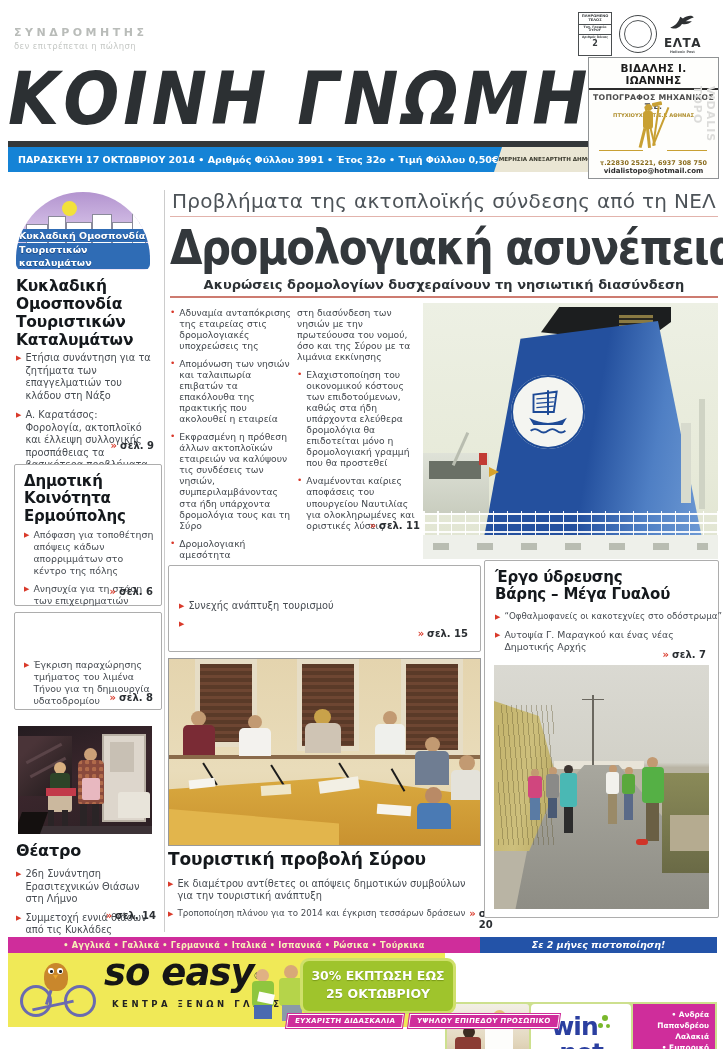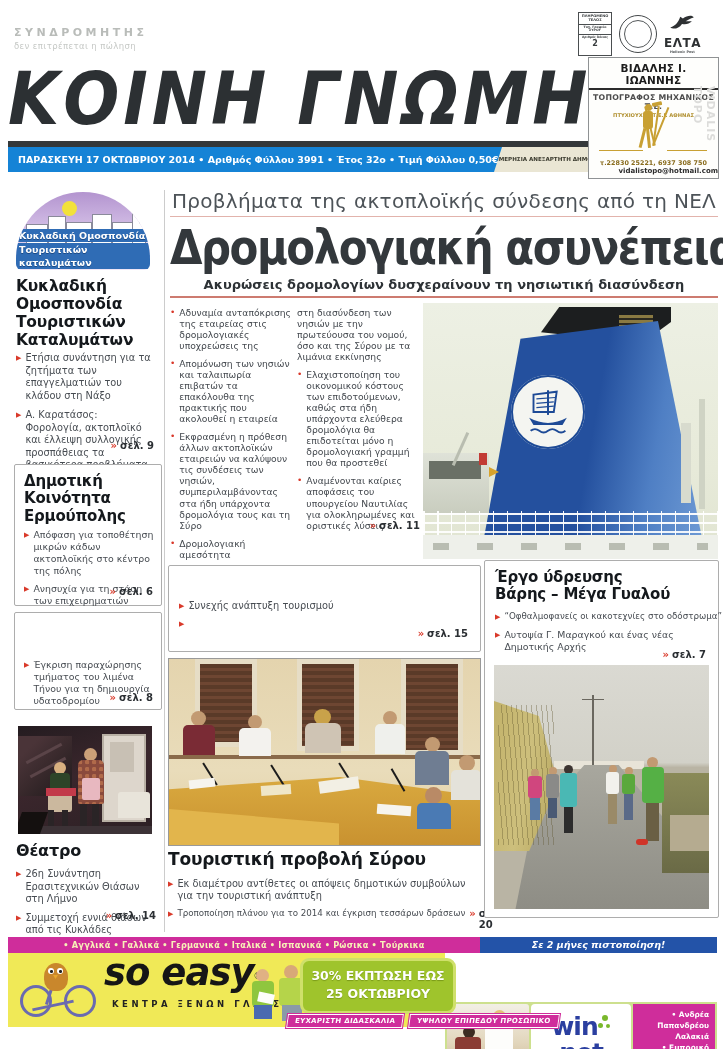--- a/index.html
+++ b/index.html
@@ -25,21 +25,21 @@
   .roundstamp:before{content:"";position:absolute;left:4px;top:4px;right:4px;bottom:4px;border:1px solid #55595b;border-radius:50%}
   .elta-word{font-size:12px;font-weight:bold;color:#2e3133;letter-spacing:.5px}
   .elta-sub{font-size:3.4px;color:#55595b;font-weight:bold}
   
   .topo{border:1px solid #8f9294;background:#fefefc;z-index:6}
   .topo .nm{font-size:10.5px;font-weight:bold;color:#1c1c1c;text-align:center;border-bottom:2px solid #2c2c2c;padding:4px 2px 2px;letter-spacing:.2px}
   .topo .tt{font-size:7.8px;font-weight:bold;color:#4c4c4c;text-align:center;margin-top:3px;letter-spacing:.2px}
   .topo .st{font-size:5.2px;color:#b08f2e;text-align:center;margin-top:1px;font-weight:bold}
   .topo .wm{position:absolute;right:1px;top:28px;writing-mode:vertical-rl;font-size:11px;font-weight:bold;color:#dcdcda;letter-spacing:1px}
   .topo .ph{font-size:6.4px;color:#8a6d1f;font-weight:bold;text-align:center}
-  .topo .em{font-size:7px;color:#2c2c2c;font-weight:bold;text-align:right}
+  .topo .em{font-size:7px;color:#2c2c2c;font-weight:bold;text-align:center}
   .gline{position:absolute;height:1px;background:#c8a033}
   .sv{position:absolute;background:#c8a033}
   
   .kicker{font-size:20px;color:#4d5358;text-align:center;letter-spacing:.3px}
   .krule{background:#e2b3ac;height:1px}
   .headline{font-size:42px;font-weight:bold;color:#33383c;text-align:center;letter-spacing:-1.5px;white-space:nowrap;
             transform:scaleY(1.14);transform-origin:top center;line-height:50px}
   .deck{font-size:13px;font-weight:bold;color:#2d3236;text-align:center}
   .drule{background:#cd7b70;height:2px}
   .lb{display:flex;gap:4px;margin-bottom:7px}
@@ -178,21 +178,21 @@
       <span class="pa">»</span>
       <span class="pt">σελ. 9</span>
     </div>
   </div>
 
   <div class="abs boxed" style="left:14px;top:464px;width:146px;height:140px">
     <div class="hside abs" style="left:9px;top:8px;font-size:15px;width:125px">Δημοτική Κοινότητα Ερμούπολης</div>
     <div class="abs" style="left:9px;top:64px;width:130px">
       <div class="b" style="margin-bottom:6px">
           <span class="bm">▶</span>
-          <span class="bt" style="font-size:9.4px">Απόφαση για τοποθέτηση μικρών κάδων ακτοπλοϊκής στο κέντρο της πόλης</span>
+          <span class="bt" style="font-size:9.4px">Απόφαση για τοποθέτηση απόψεις κάδων απορριμμάτων στο κέντρο της πόλης</span>
         </div>
       <div class="b">
           <span class="bm">▶</span>
           <span class="bt" style="font-size:9.4px">Ανησυχία για τη στάση των επιχειρηματιών</span>
         </div>
     </div>
     <div class="pref abs" style="right:8px;bottom:8px">
       <span class="pa">»</span>
       <span class="pt">σελ. 6</span>
     </div>

